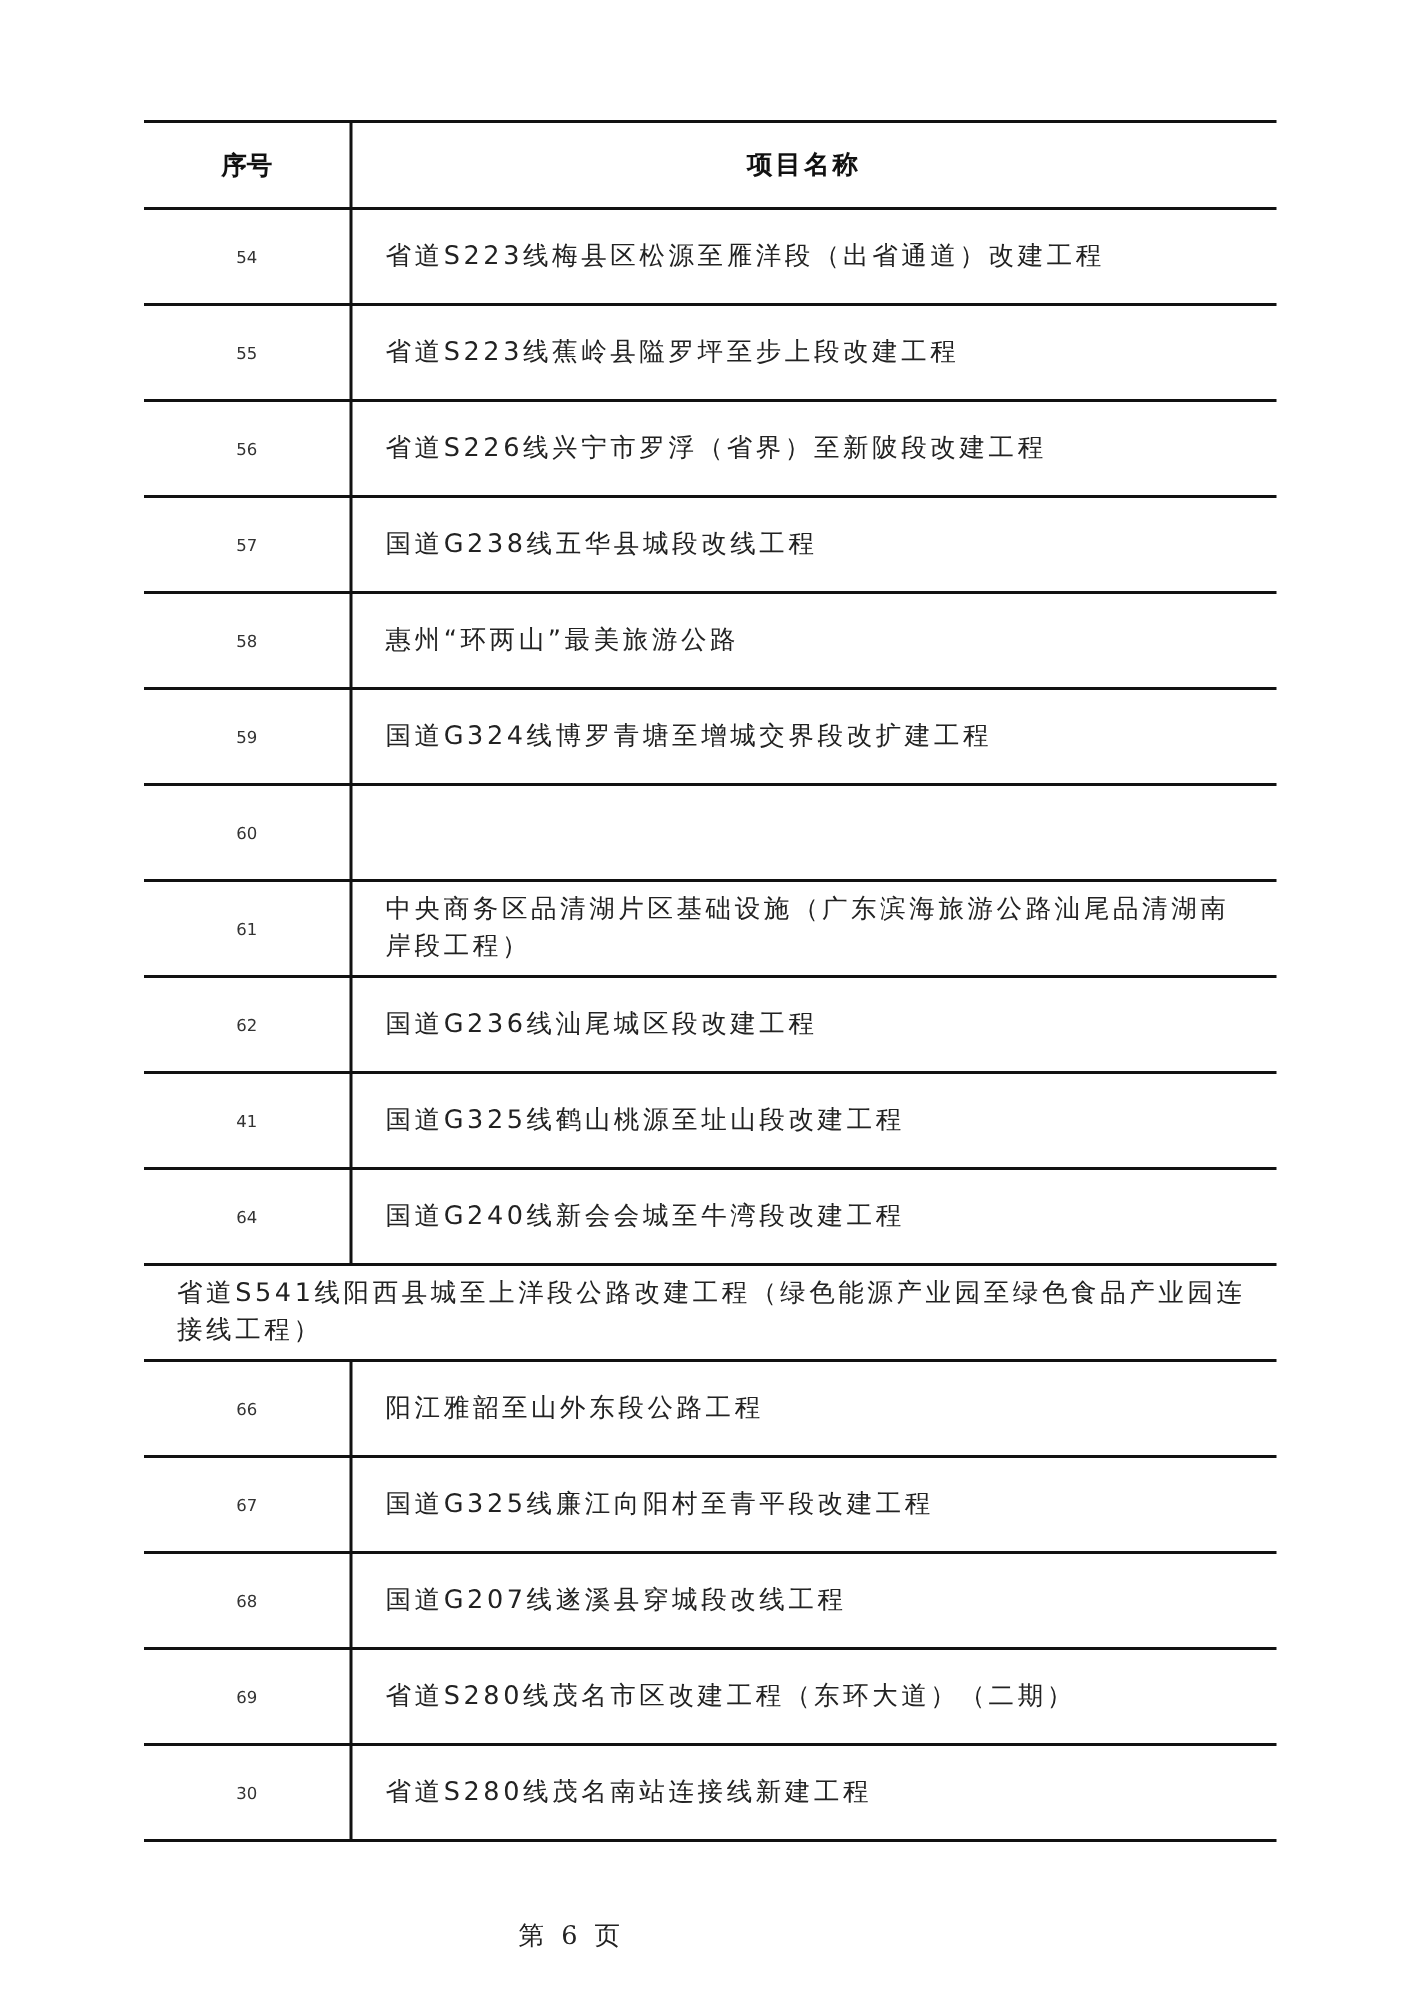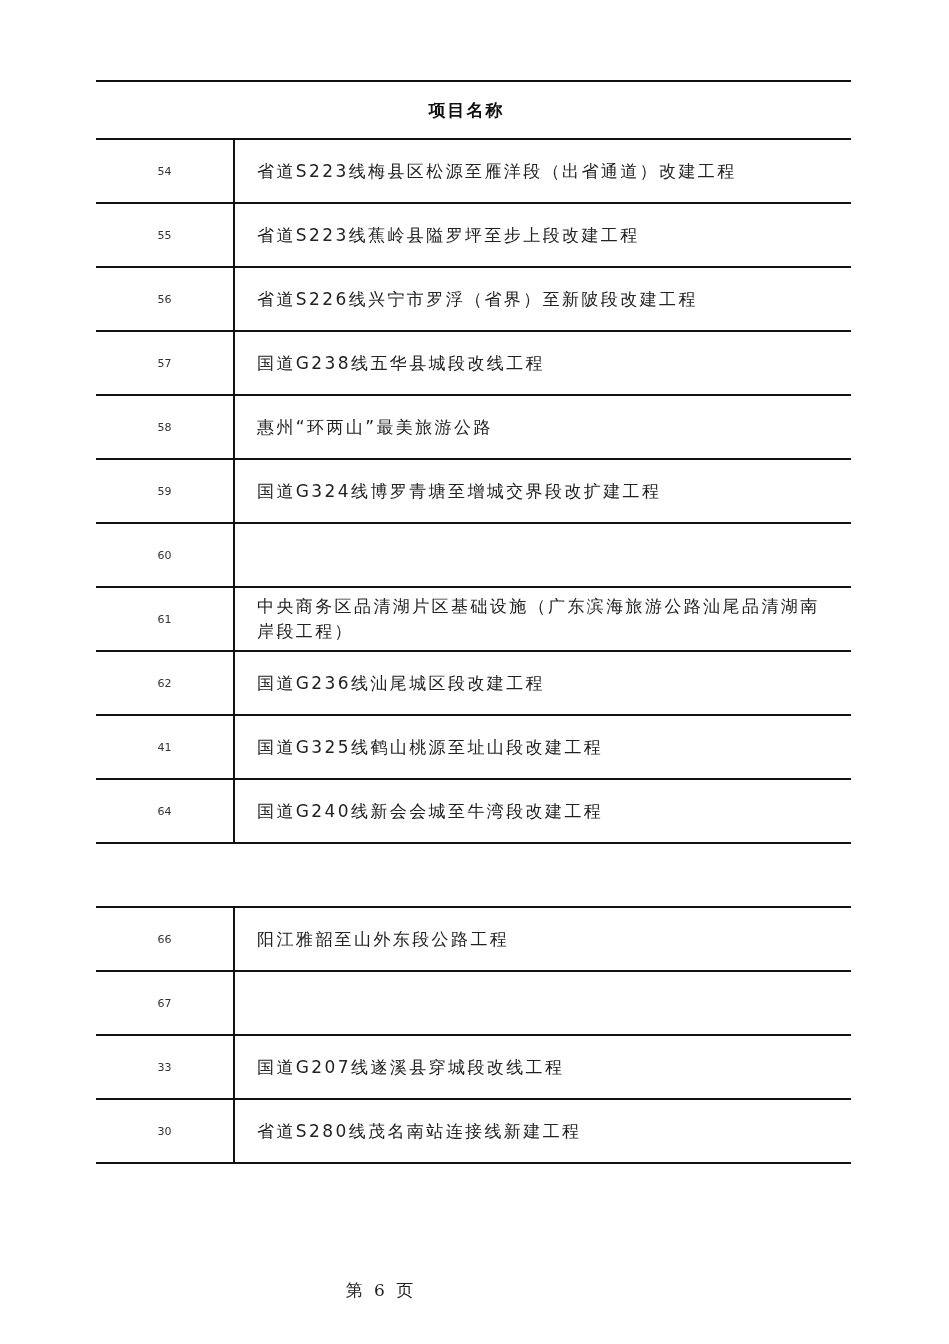--- a/index.html
+++ b/index.html
@@ -11,20 +11,21 @@
   .cell-name { flex: 1; display: flex; align-items: center; padding-left: 22px; padding-right: 14px; font-size: 17px; letter-spacing: 2.4px; line-height: 25px; color: #222; }
   .header .cell-num, .header .cell-name { font-weight: bold; color: #111; font-size: 17px; }
   .header .cell-name { justify-content: center; padding-left: 0; letter-spacing: 2px; }
   .footer { position: absolute; top: 1279px; left: 0; width: 759px; text-align: center; font-family: "DejaVu Serif", "Liberation Serif", serif; font-size: 17px; color: #222; word-spacing: 6px; }
 </style>
 </head>
 <body>
 
 <div class="table">
   <div class="row header">
+    <div class="cell-num">序号</div>
     <div class="cell-name">项目名称</div>
   </div>
   <div id="rows">
       <div class="row">
         <div class="cell-num">54</div>
         <div class="cell-name">省道S223线梅县区松源至雁洋段（出省通道）改建工程</div>
       </div>
       <div class="row">
         <div class="cell-num">55</div>
         <div class="cell-name">省道S223线蕉岭县隘罗坪至步上段改建工程</div>
@@ -58,31 +59,37 @@
       </div>
       <div class="row">
         <div class="cell-num">41</div>
         <div class="cell-name">国道G325线鹤山桃源至址山段改建工程</div>
       </div>
       <div class="row">
         <div class="cell-num">64</div>
         <div class="cell-name">国道G240线新会会城至牛湾段改建工程</div>
       </div>
       <div class="row">
+        <div class="cell-name">省道S541线阳西县城至上洋段公路改建工程（绿色能源产业园至绿色食品产业园连接线工程）</div>
       </div>
       <div class="row">
         <div class="cell-num">66</div>
         <div class="cell-name">阳江雅韶至山外东段公路工程</div>
       </div>
       <div class="row">
         <div class="cell-num">67</div>
+        <div class="cell-name">国道G325线廉江向阳村至青平段改建工程</div>
       </div>
       <div class="row">
-        <div class="cell-num">33</div>
+        <div class="cell-num">68</div>
         <div class="cell-name">国道G207线遂溪县穿城段改线工程</div>
+      </div>
+      <div class="row">
+        <div class="cell-num">69</div>
+        <div class="cell-name">省道S280线茂名市区改建工程（东环大道）（二期）</div>
       </div>
       <div class="row">
         <div class="cell-num">30</div>
         <div class="cell-name">省道S280线茂名南站连接线新建工程</div>
       </div>
     </div>
 </div>
 
 <div class="footer">第 6 页</div>
 

